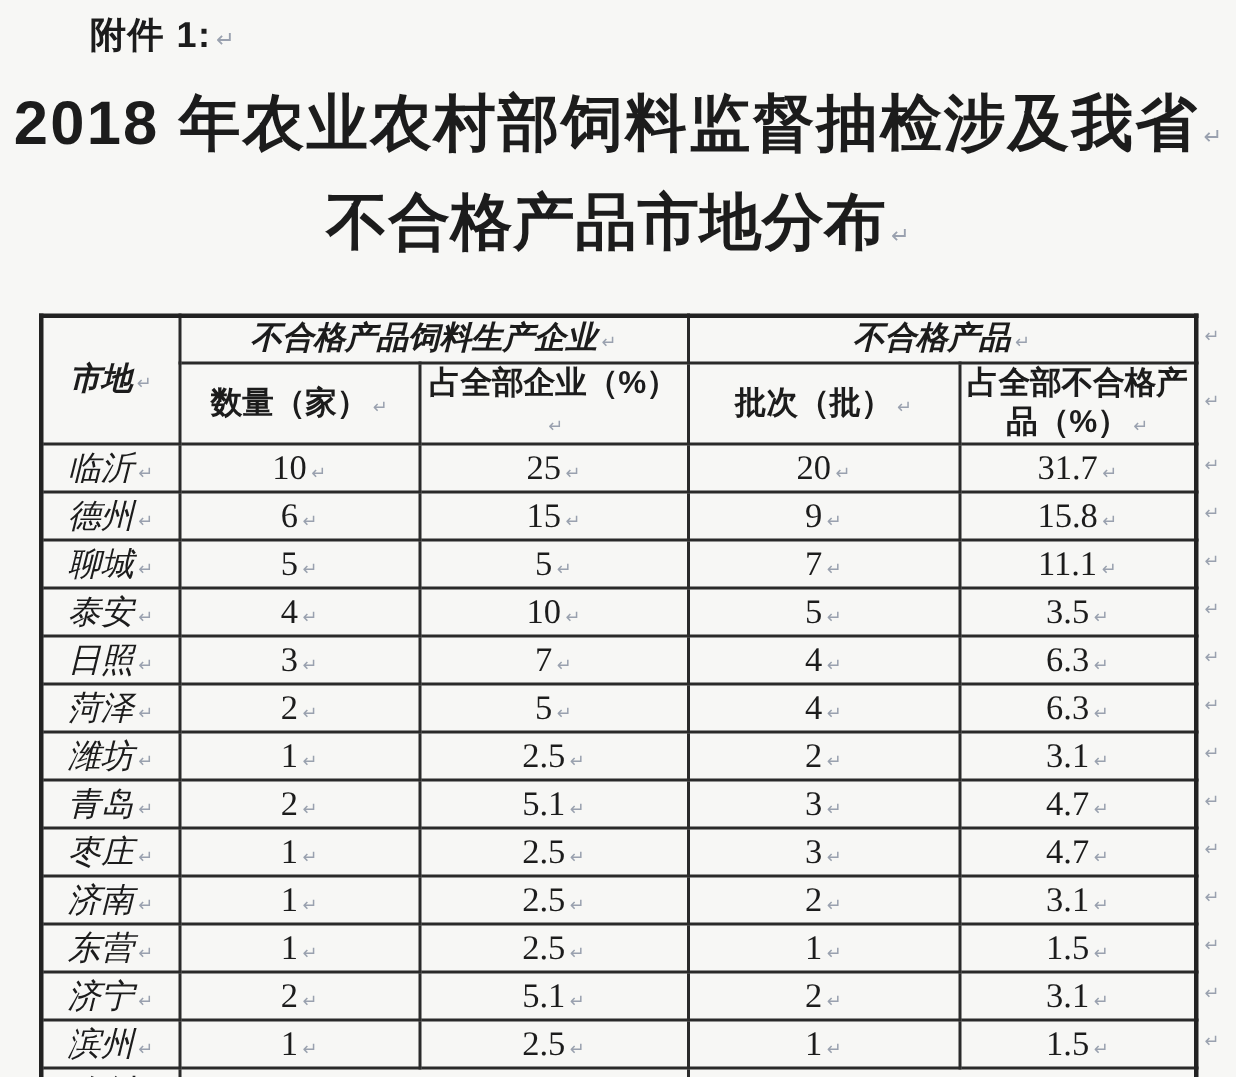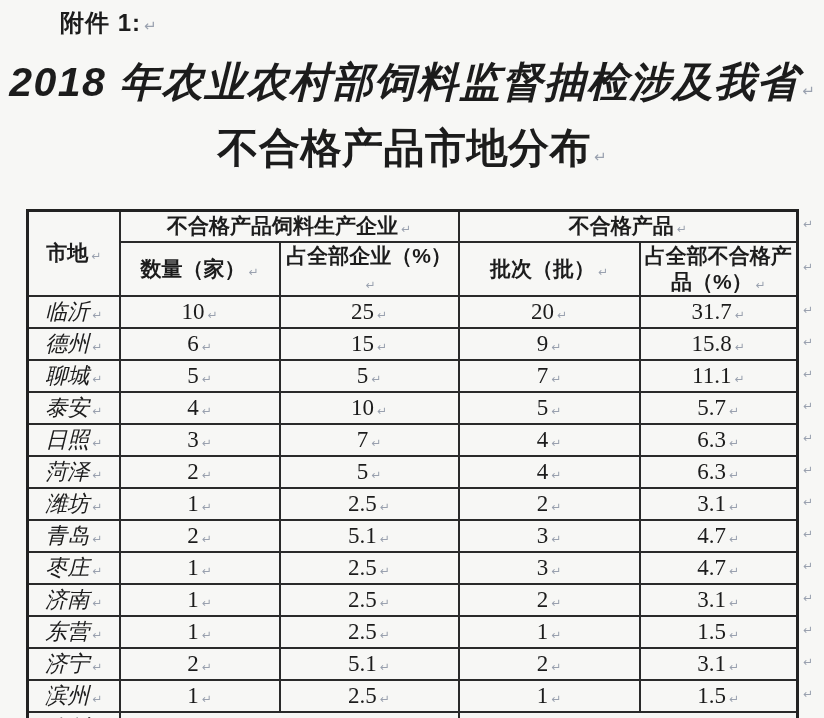--- a/index.html
+++ b/index.html
@@ -20,21 +20,21 @@
     margin-left: 24px;
   }
   .title-line {
     position: absolute;
     left: 0; width: 824px;
     text-align: center;
     font-size: 41px;
     font-weight: bold;
     white-space: nowrap;
   }
-  .title-1 { top: 55px; letter-spacing: 1.5px; font-style: italic; }
+  .title-1 { top: 55px; letter-spacing: 1.5px; }
   .title-2 { top: 121px; letter-spacing: 0.5px; }
   .pmark {
     font-family: "DejaVu Sans", sans-serif;
     font-weight: normal;
     color: #8a93a3;
     opacity: 0.85;
     font-size: 12px;
     margin-left: 3px;
     letter-spacing: 0;
     vertical-align: baseline;
@@ -55,21 +55,21 @@
     padding: 0 2px;
     overflow: hidden;
   }
   table.dist { border: 3px solid #222; border-bottom-width: 5px; }
   thead th {
     font-family: "Liberation Sans", sans-serif;
     font-weight: bold;
     font-size: 21px;
     line-height: 1.25;
   }
-  tr.hdr-groups th { height: 31px; }
+  tr.hdr-groups th { height: 31px; font-style: italic; }
   tr.hdr-cols th { height: 52px; }
   tbody td, tfoot td {
     font-family: "Liberation Serif", "DejaVu Serif", serif;
     font-size: 23px;
   }
   tbody td { height: 27px; }
   tfoot td { height: 34px; }
   td.city-cell { font-size: 22px; font-style: italic; }
   .total-label { font-size: 23px; }
   .row-end-marks { position: absolute; left: 803px; top: 209px; width: 20px; height: 505px; }
@@ -145,21 +145,21 @@
     <td><span>5</span><span class="pmark">↵</span></td>
     <td><span>5</span><span class="pmark">↵</span></td>
     <td><span>7</span><span class="pmark">↵</span></td>
     <td><span>11.1</span><span class="pmark">↵</span></td>
   </tr>
       <tr>
     <td class="city-cell"><span>泰安</span><span class="pmark">↵</span></td>
     <td><span>4</span><span class="pmark">↵</span></td>
     <td><span>10</span><span class="pmark">↵</span></td>
     <td><span>5</span><span class="pmark">↵</span></td>
-    <td><span>5.7</span><span class="pmark">↵</span></td>
+    <td><span>3.5</span><span class="pmark">↵</span></td>
   </tr>
       <tr>
     <td class="city-cell"><span>日照</span><span class="pmark">↵</span></td>
     <td><span>3</span><span class="pmark">↵</span></td>
     <td><span>7</span><span class="pmark">↵</span></td>
     <td><span>4</span><span class="pmark">↵</span></td>
     <td><span>6.3</span><span class="pmark">↵</span></td>
   </tr>
       <tr>
     <td class="city-cell"><span>菏泽</span><span class="pmark">↵</span></td>

